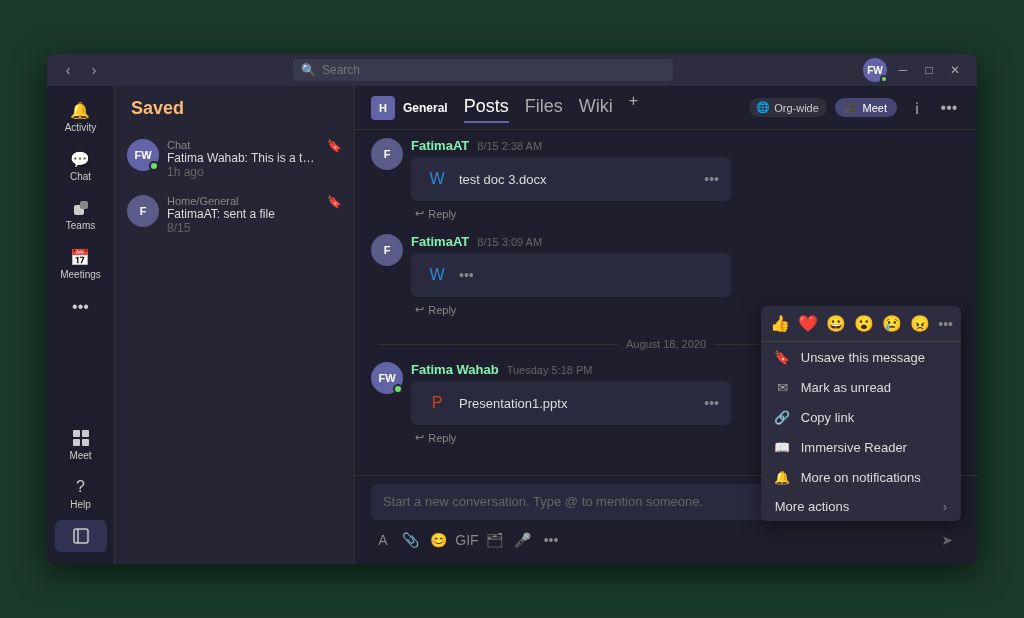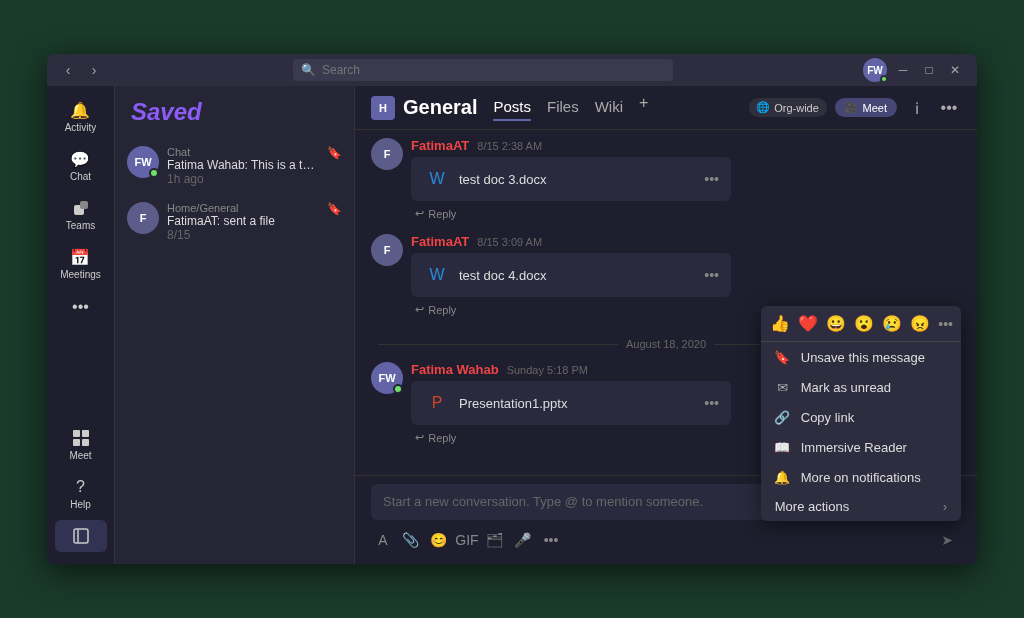--- a/index.html
+++ b/index.html
@@ -158,24 +158,23 @@
     }
     .saved-panel {
       width: 240px;
       background: #252535;
       display: flex;
       flex-direction: column;
       border-right: 1px solid #333;
     }
     .saved-header {
       padding: 12px 16px;
-      font-size: 24px;
+      font-size: 18px;
       font-weight: 600;
-      color: #8b5cf6;
-      font-style: italic;
+      color: #fdba74;
     }
     .saved-item {
       display: flex;
       align-items: flex-start;
       padding: 8px 12px;
       cursor: pointer;
       gap: 8px;
     }
     .saved-item-avatar {
       width: 32px;
@@ -237,31 +236,31 @@
       border-radius: 4px;
       background: #6264a7;
       display: flex;
       align-items: center;
       justify-content: center;
       font-size: 11px;
       color: white;
       font-weight: bold;
     }
     .channel-name {
-      font-size: 20px;
+      font-size: 12px;
       font-weight: 600;
       color: #fff;
     }
     .channel-tabs {
       display: flex;
       gap: 16px;
       margin-left: 8px;
     }
     .tab {
-      font-size: 15px;
+      font-size: 18px;
       color: #aaa;
       cursor: pointer;
       padding: 4px 0;
     }
     .tab.active {
       color: #fff;
       border-bottom: 2px solid #6264a7;
     }
     .tab-add {
       font-size: 16px;
@@ -335,21 +334,21 @@
     .msg-body { flex: 1; }
     .msg-header {
       display: flex;
       align-items: baseline;
       gap: 8px;
       margin-bottom: 4px;
     }
     .msg-name {
       font-size: 13px;
       font-weight: 600;
-      color: #ef4444;
+      color: #86efac;
     }
     .msg-time {
       font-size: 11px;
       color: #666;
     }
     .file-card {
       display: flex;
       align-items: center;
       background: #2a2a3f;
       border-radius: 6px;
@@ -661,39 +660,38 @@
 
         <div class="message-group">
           <div class="msg-avatar" style="background:#5c5c8a;">F</div>
           <div class="msg-body">
             <div class="msg-header">
               <span class="msg-name">FatimaAT</span>
               <span class="msg-time">8/15 3:09 AM</span>
             </div>
             <div class="file-card">
               <div class="file-icon" style="color:#2b88d8;">W</div>
-              <span class="file-name">test doc 4.docx</span>
               <span class="file-more">•••</span>
             </div>
             <div class="reply-btn">↩ <span>Reply</span></div>
           </div>
         </div>
 
         <div class="date-divider">
           <span>August 18, 2020</span>
         </div>
 
         <div class="message-group">
           <div class="msg-avatar" style="background:#6264a7;">FW
             <div class="status-indicator status-online"></div>
           </div>
           <div class="msg-body">
             <div class="msg-header">
               <span class="msg-name">Fatima Wahab</span>
-              <span class="msg-time">Sunday 5:18 PM</span>
+              <span class="msg-time">Tuesday 5:18 PM</span>
             </div>
             <div class="file-card">
               <div class="file-icon" style="color:#d04423;">P</div>
               <span class="file-name">Presentation1.pptx</span>
               <span class="file-more">•••</span>
             </div>
             <div class="reply-btn">↩ <span>Reply</span></div>
           </div>
         </div>
       </div>

